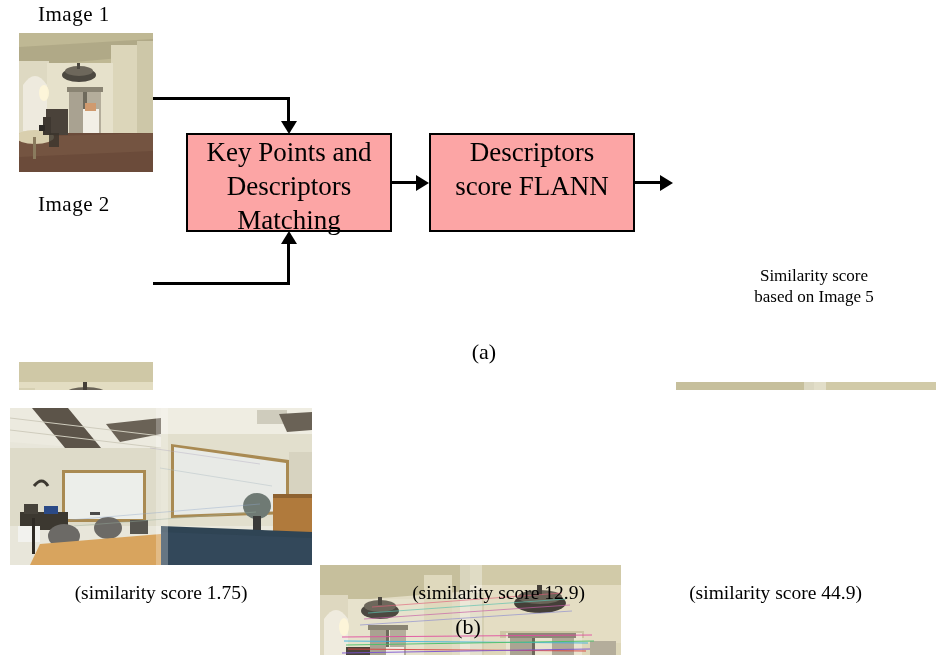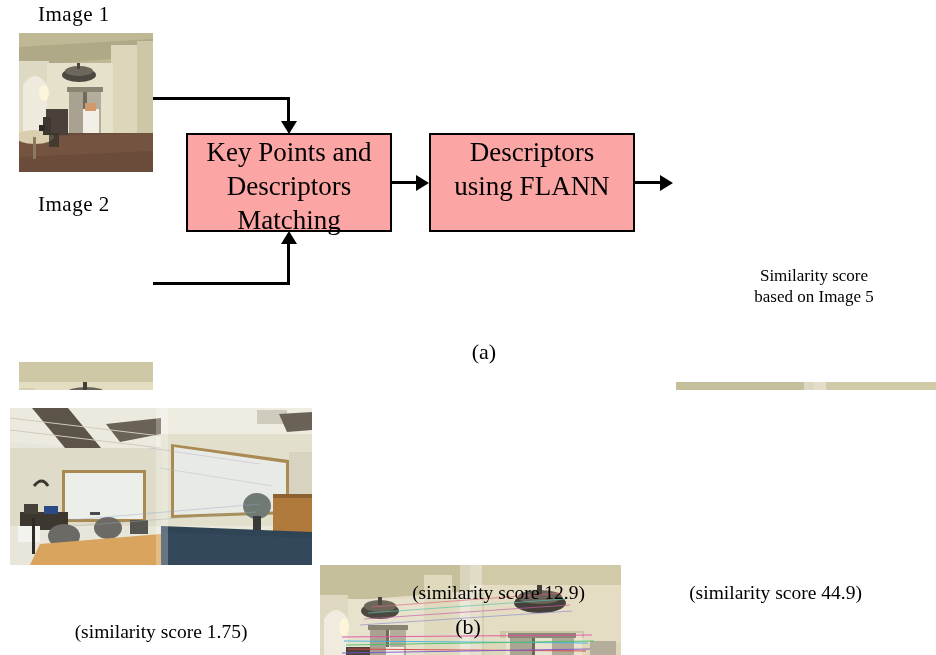--- a/index.html
+++ b/index.html
@@ -186,21 +186,21 @@
       <div>Matching</div>
     </div>
   </div>
 
   <div class="abs hline" style="left:376px;top:181px;width:26px;"></div>
   <div class="abs arrow-r" style="left:400px;top:175px;"></div>
 
   <div class="abs pbox" style="left:413px;top:133px;width:206px;height:99px;">
     <div>
       <div>Descriptors</div>
-      <div>using FLANN</div>
+      <div>score FLANN</div>
     </div>
   </div>
 
   <div class="abs hline" style="left:619px;top:181px;width:27px;"></div>
   <div class="abs arrow-r" style="left:644px;top:175px;"></div>
 
   <div class="abs photo" style="left:660px;top:115px;width:276px;height:137px;">
     <svg viewBox="0 0 276 137" preserveAspectRatio="none">
       <defs>
         <linearGradient id="rw" x1="0" y1="0" x2="1" y2="0">
@@ -418,18 +418,18 @@
         <line x1="44" y1="54" x2="250" y2="40" stroke="#c75fa8" opacity="0.75"></line>
         <line x1="48" y1="48" x2="246" y2="34" stroke="#5cc2b0" opacity="0.75"></line>
         <line x1="40" y1="60" x2="252" y2="46" stroke="#8f8fd0" opacity="0.75"></line>
         <line x1="52" y1="42" x2="242" y2="28" stroke="#e0607a" opacity="0.7"></line>
         <line x1="20" y1="130" x2="244" y2="136" stroke="#7fb0d8" opacity="0.6"></line>
         <line x1="24" y1="140" x2="238" y2="144" stroke="#c7a0d0" opacity="0.55"></line>
       </g>
     </svg>
   </div>
 
-  <div class="abs score-cap" style="left:10px;top:192px;width:302px;margin-top:39px;">(similarity score 1.75)</div>
+  <div class="abs score-cap" style="left:10px;top:192px;width:302px;">(similarity score 1.75)</div>
   <div class="abs score-cap" style="left:320px;top:192px;width:357px;text-align:center;">(similarity score 12.9)</div>
   <div class="abs score-cap" style="left:625px;top:192px;width:301px;">(similarity score 44.9)</div>
 
   <div class="abs panel-letter" style="left:0;top:224px;width:936px;">(b)</div>
 </div>
 
 </body></html>

